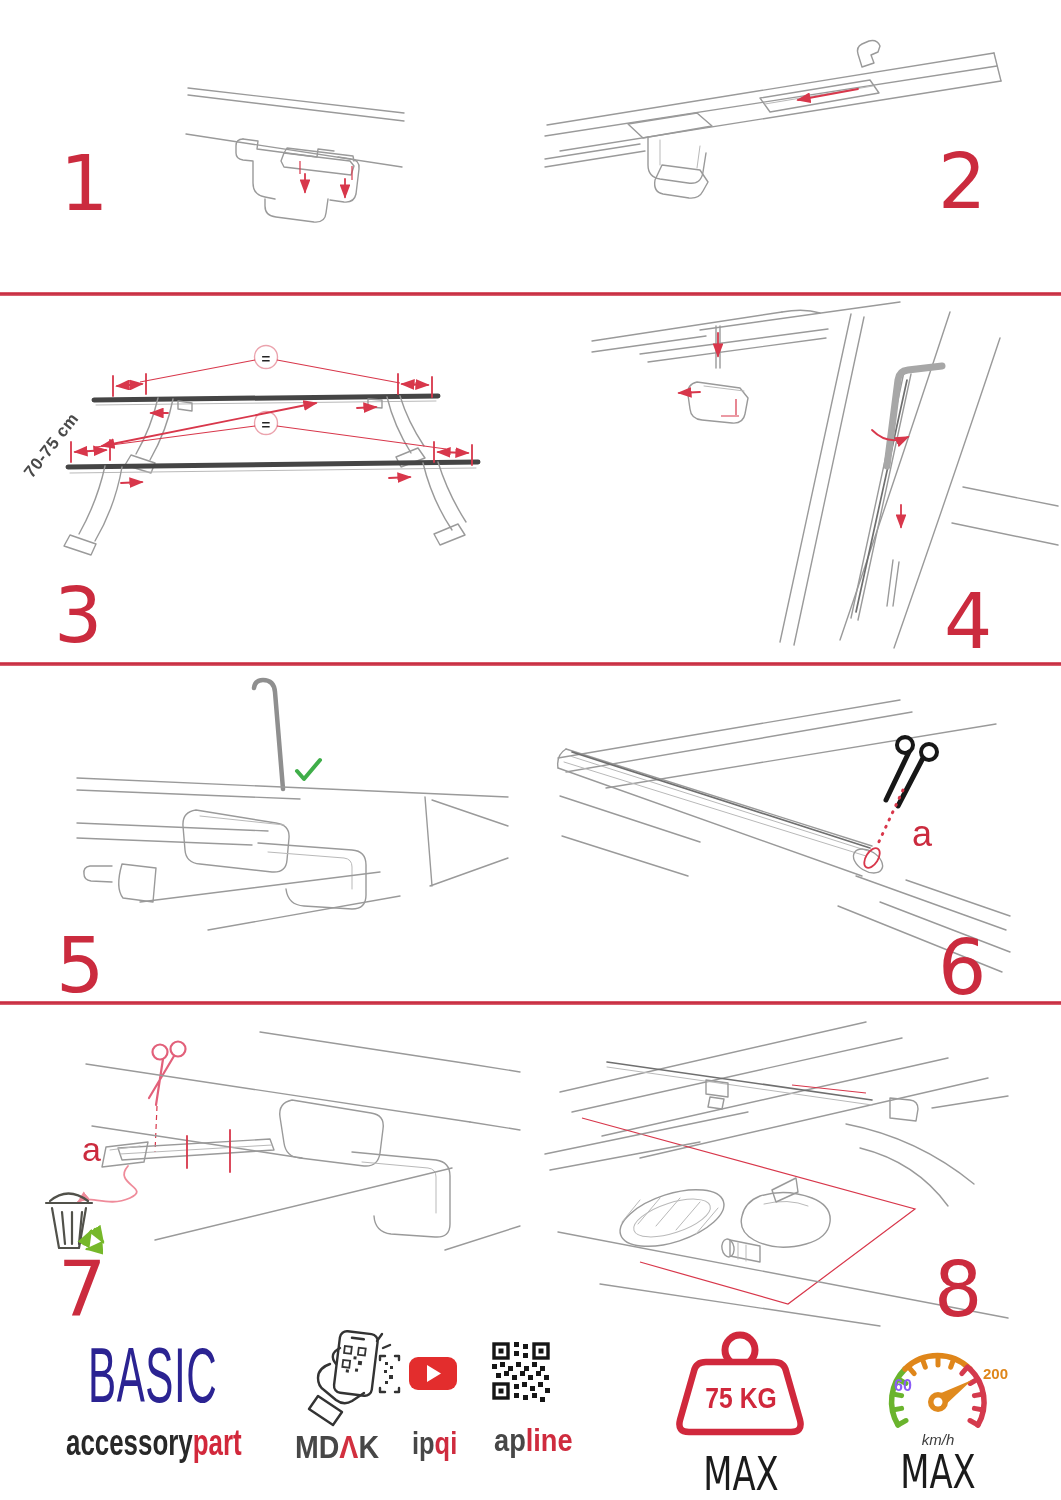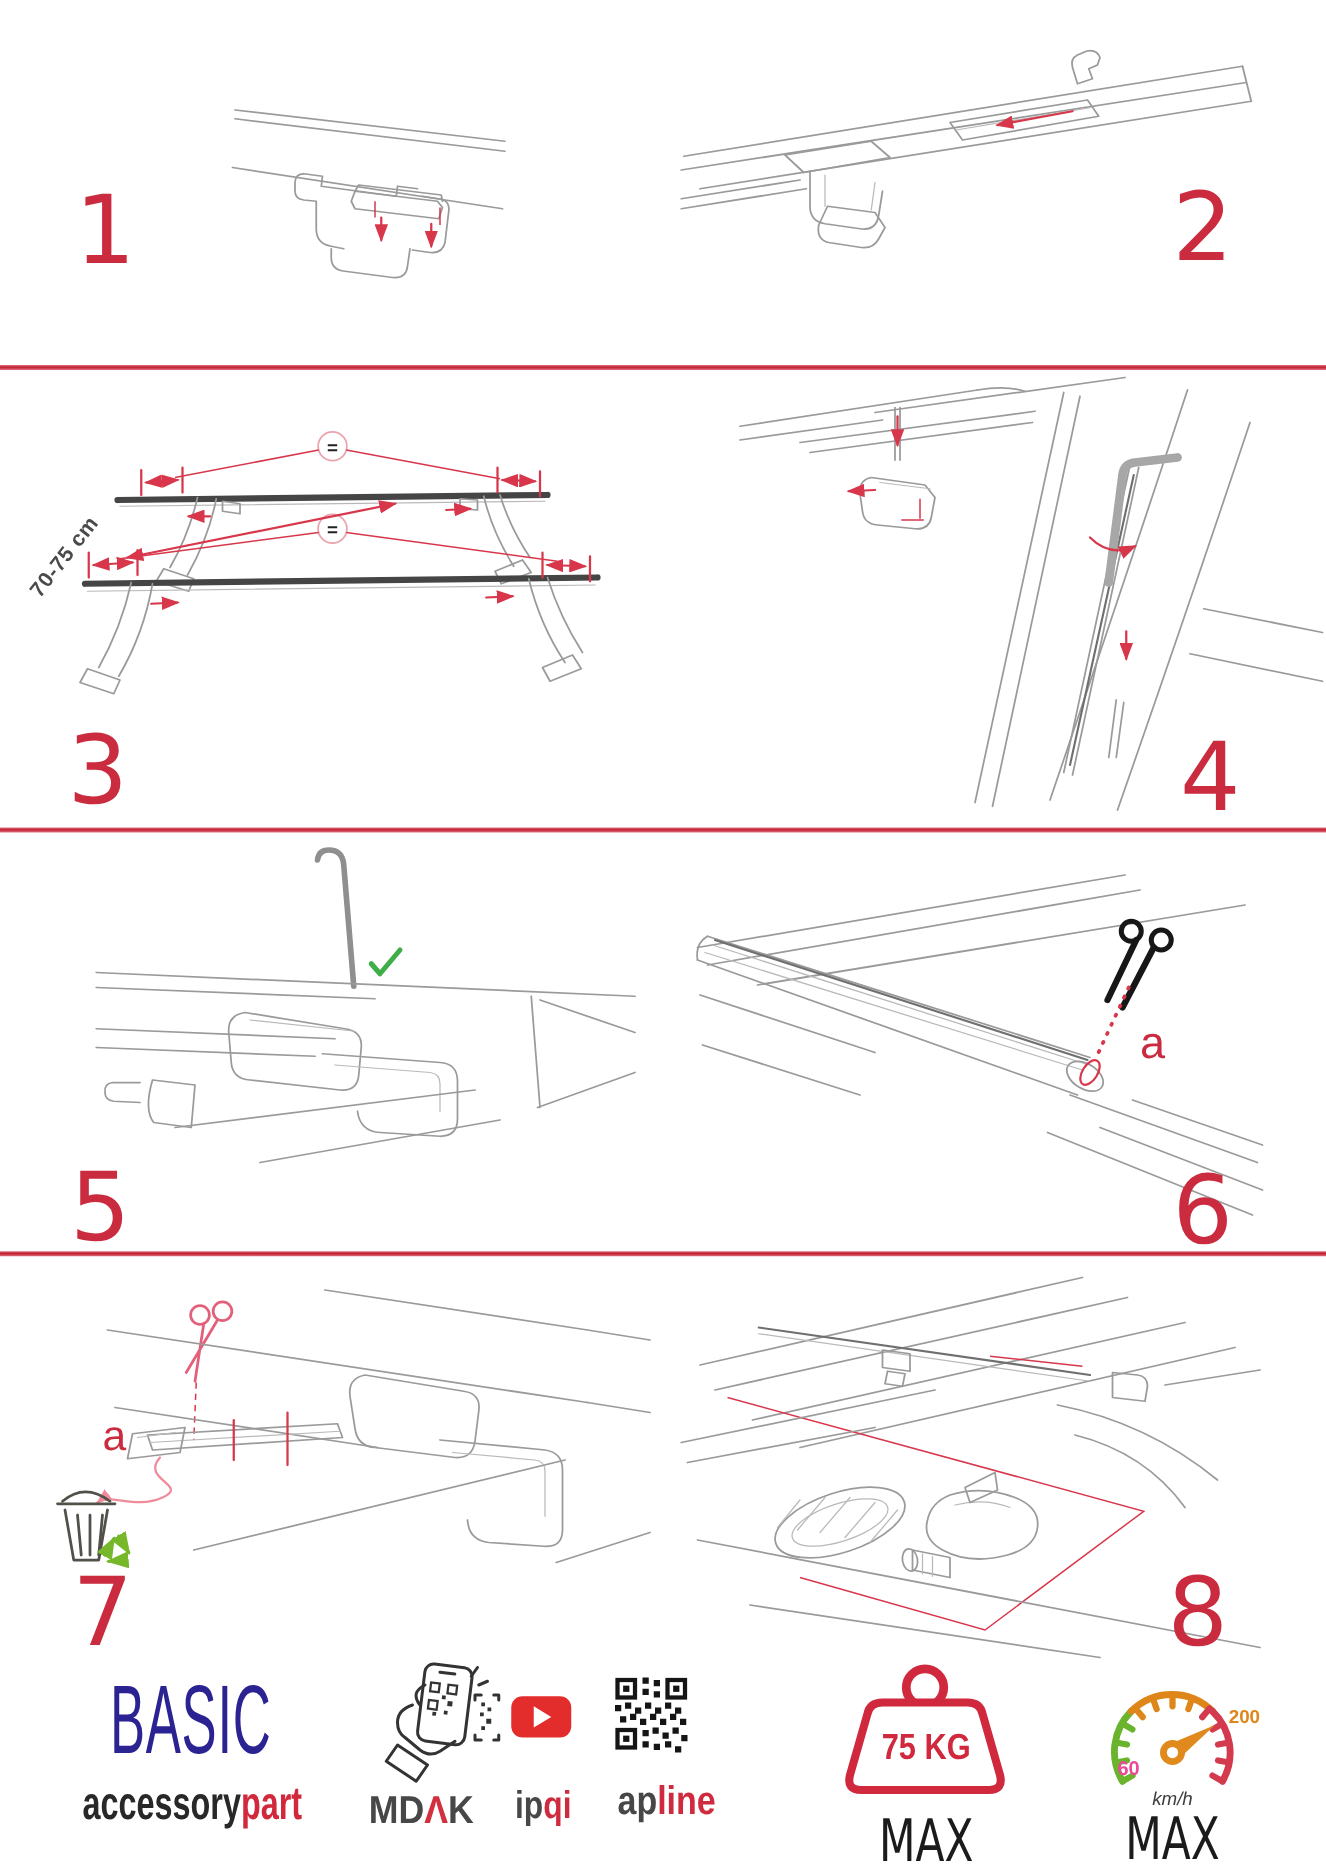--- a/index.html
+++ b/index.html
@@ -40,21 +40,21 @@
   .ipqi{position:absolute;left:412px;top:1428px;font-size:31px;line-height:1;font-weight:bold;
         transform:scaleX(.82);transform-origin:left top;white-space:nowrap;}
   .ipqi .dk{color:#474747}.ipqi .rd{color:#cf2b3e}
   .apline{position:absolute;left:494px;top:1424px;font-size:32px;line-height:1;font-weight:bold;
         transform:scaleX(.85);transform-origin:left top;white-space:nowrap;}
   .apline .dk{color:#474747}.apline .rd{color:#cf2b3e}
   .wval{position:absolute;left:686px;width:110px;top:1384px;text-align:center;font-size:29px;
         font-weight:bold;color:#d0283c;transform:scaleX(.85);line-height:1;}
   .maxlbl{position:absolute;width:124px;text-align:center;font-size:47px;line-height:1;color:#1b1b1b;
           transform:scaleX(.72);font-family:"DejaVu Sans","Liberation Sans",sans-serif;}
-  .sp60{position:absolute;left:894px;top:1408px;font-size:16px;font-weight:bold;color:#ec4899;line-height:1;}
+  .sp60{position:absolute;left:894px;top:1378px;font-size:16px;font-weight:bold;color:#8b5cf6;line-height:1;}
   .sp120{position:absolute;left:983px;top:1366px;font-size:15px;font-weight:bold;color:#df861a;line-height:1;}
   .spunit{position:absolute;left:876px;width:124px;top:1432px;text-align:center;font-size:15px;color:#3d3d3d;line-height:1;font-style:italic;}
 </style>
 </head>
 <body>
 
 <div class="page">
 
   <svg class="art" viewBox="0 0 1061 1500">
     <defs>

